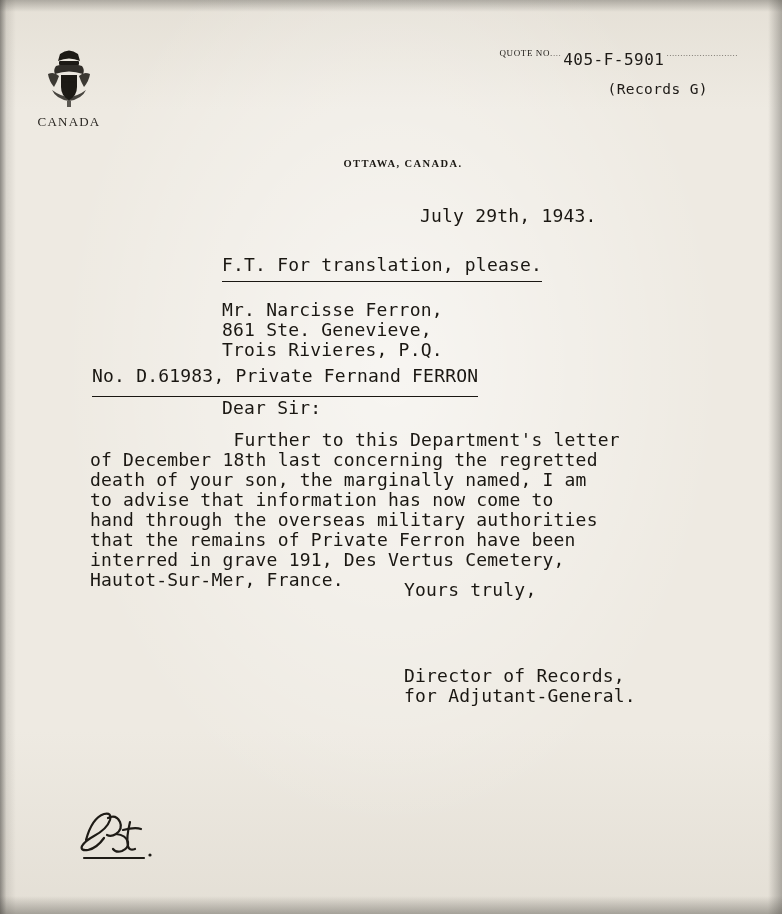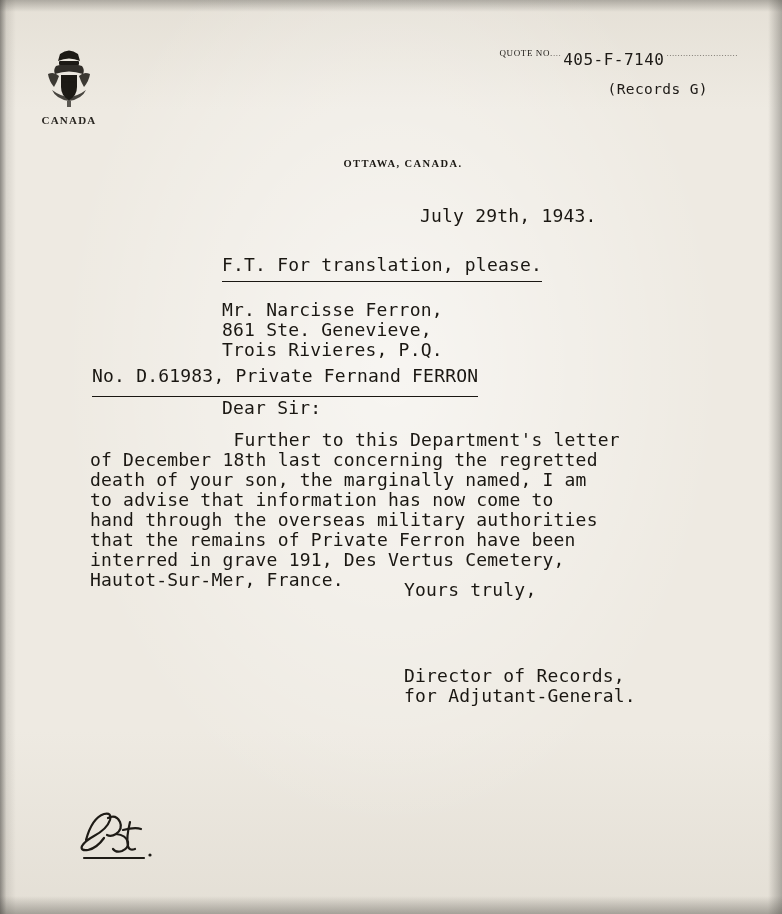--- a/index.html
+++ b/index.html
@@ -60,25 +60,25 @@
   #crest-block {
     position: absolute;
     left: 34px;
     top: 44px;
     width: 70px;
     text-align: center;
   }
   #crest-svg { display: block; margin: 0 auto; }
   #crest-caption {
     font-family: "Liberation Serif", serif;
-    font-size: 11px;
+    font-size: 13px;
     letter-spacing: 1.2px;
     color: #2a2722;
     margin-top: 2px;
-    font-weight: 700;
+    font-weight: 400;
   }
 
   
   #quote-block {
     position: absolute;
     right: 44px;
     top: 48px;
     width: 300px;
     text-align: left;
     color: #1d1a16;
@@ -265,21 +265,21 @@
         <path d="M31 31 v25"></path>
       </g>
     </svg>
     <div id="crest-caption">CANADA</div>
   </div>
 
   <div id="quote-block">
     <div id="quote-line1">
       <span class="quote-label">QUOTE No.</span>
       <span class="quote-dots">...</span>
-      <span class="quote-value">405-F-7140</span>
+      <span class="quote-value">405-F-5901</span>
       <span class="quote-dots">..........................</span>
     </div>
     <div id="quote-line2">(Records G)</div>
   </div>
 
   <div id="city-line">Ottawa, Canada.</div>
 
   <div id="date-line" class="typed">July 29th, 1943.</div>
 
   <div id="translation-note" class="typed"><span class="u">F.T. For translation, please.</span></div>

